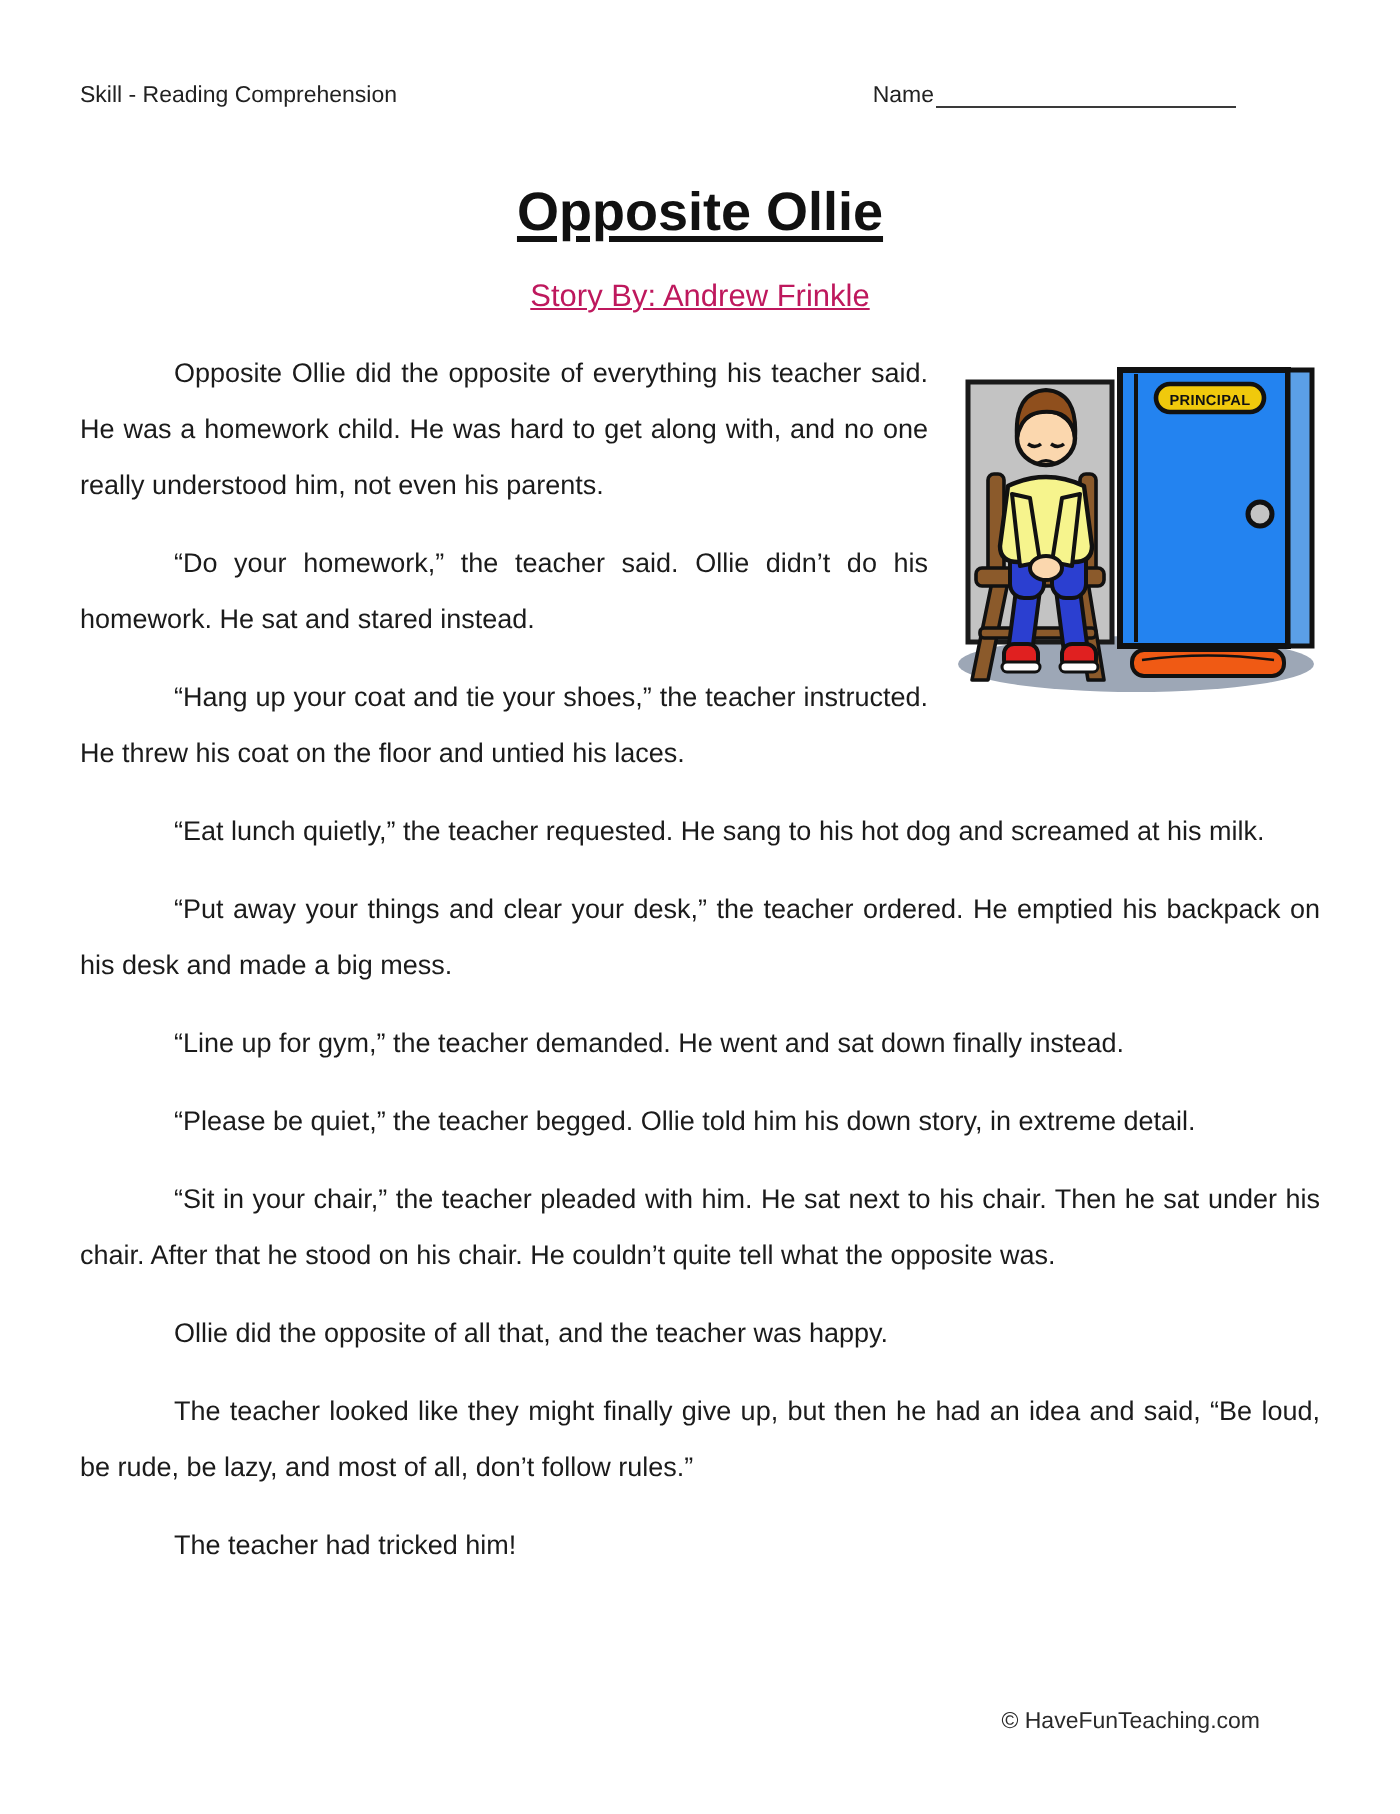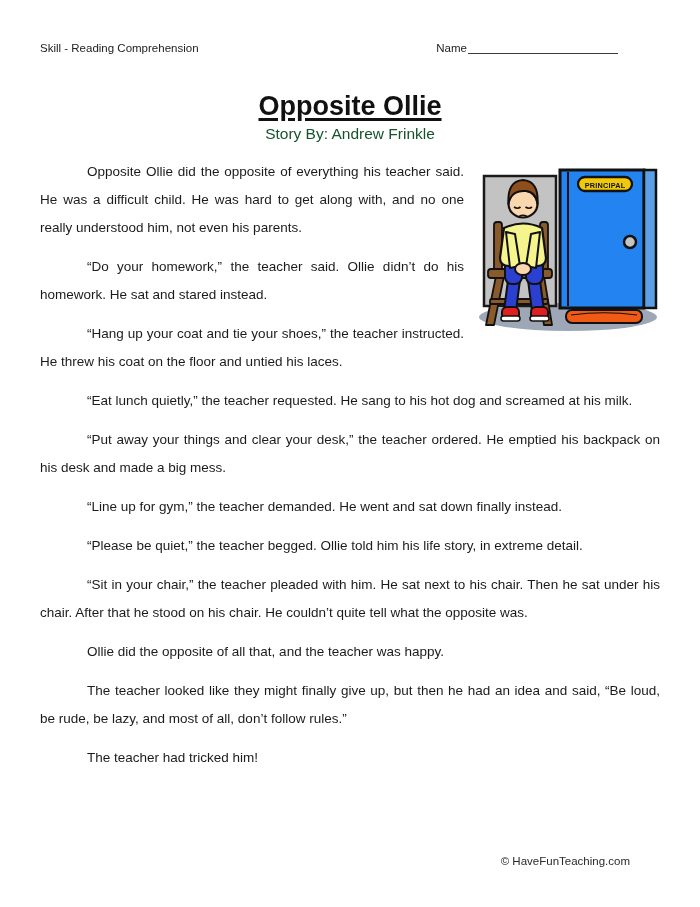--- a/index.html
+++ b/index.html
@@ -26,22 +26,22 @@
     text-align:center;
     margin:37px 0 0 0;
     font-size:27px;font-weight:bold;
     text-decoration:underline;
     text-decoration-thickness:2.5px;
     text-underline-offset:3px;
     color:#111;
   }
   .byline{
     text-align:center;
-    margin-top:3px;
-    font-size:15.5px;color:#14532d;
+    margin-top:18px;
+    font-size:15.5px;color:#be185d;text-decoration:underline;
   }
   .story{margin-top:15px;font-size:13.5px;line-height:28px;}
   .story p{
     margin:0 0 11px 0;
     text-align:justify;
     text-indent:47px;
   }
   .illustration{
     float:right;
     width:184px;height:172px;
@@ -121,27 +121,27 @@
             <ellipse cx="47" cy="40" rx="14.5" ry="13.5" stroke-width="2.2" fill="#fbd7ae"></ellipse>
             <path d="M32.5 40 Q31 17 47 16 Q63 17 61.5 40 Q60 28 50 27 Q38 26 34.5 34 Q33 36.5 32.5 40 Z" stroke-width="2" fill="#8f4f1d"></path>
             <path d="M38 43 q3.5 2.5 6.5 0" stroke-width="1.7" fill="none"></path>
             <path d="M49.5 43 q3.5 2.5 6.5 0" stroke-width="1.7" fill="none"></path>
             <path d="M43 52.5 q4 -2.5 8 0" stroke-width="1.6" fill="none"></path>
           </g>
         </g>
       </svg>
     </div>
 
-  <p>Opposite Ollie did the opposite of everything his teacher said. He was a difficult child. He was hard to get along with, and no one really understood him, not even his parents.</p>
+  <p>Opposite Ollie did the opposite of everything his teacher said. He was a homework child. He was hard to get along with, and no one really understood him, not even his parents.</p>
       <p>“Do your homework,” the teacher said. Ollie didn’t do his homework. He sat and stared instead.</p>
       <p>“Hang up your coat and tie your shoes,” the teacher instructed. He threw his coat on the floor and untied his laces.</p>
       <p>“Eat lunch quietly,” the teacher requested. He sang to his hot dog and screamed at his milk.</p>
       <p>“Put away your things and clear your desk,” the teacher ordered. He emptied his backpack on his desk and made a big mess.</p>
       <p>“Line up for gym,” the teacher demanded. He went and sat down finally instead.</p>
-      <p>“Please be quiet,” the teacher begged. Ollie told him his life story, in extreme detail.</p>
+      <p>“Please be quiet,” the teacher begged. Ollie told him his down story, in extreme detail.</p>
       <p>“Sit in your chair,” the teacher pleaded with him. He sat next to his chair. Then he sat under his chair. After that he stood on his chair. He couldn’t quite tell what the opposite was.</p>
       <p>Ollie did the opposite of all that, and the teacher was happy.</p>
       <p>The teacher looked like they might finally give up, but then he had an idea and said, “Be loud, be rude, be lazy, and most of all, don’t follow rules.”</p>
       <p>The teacher had tricked him!</p>
     </div>
 
   <div class="footer">© HaveFunTeaching.com</div>
 </div>
 
 </body></html>

